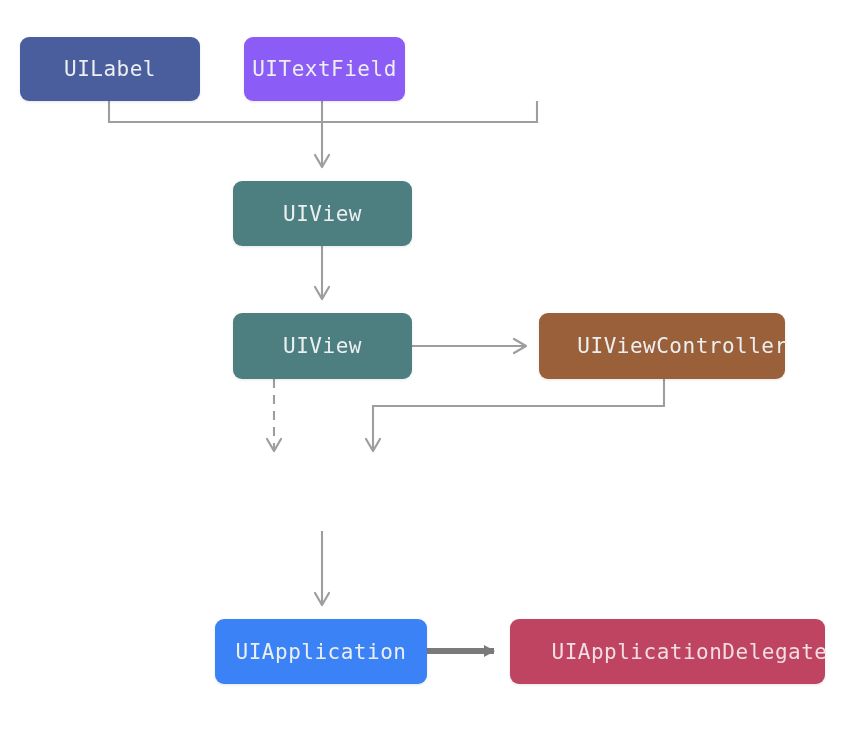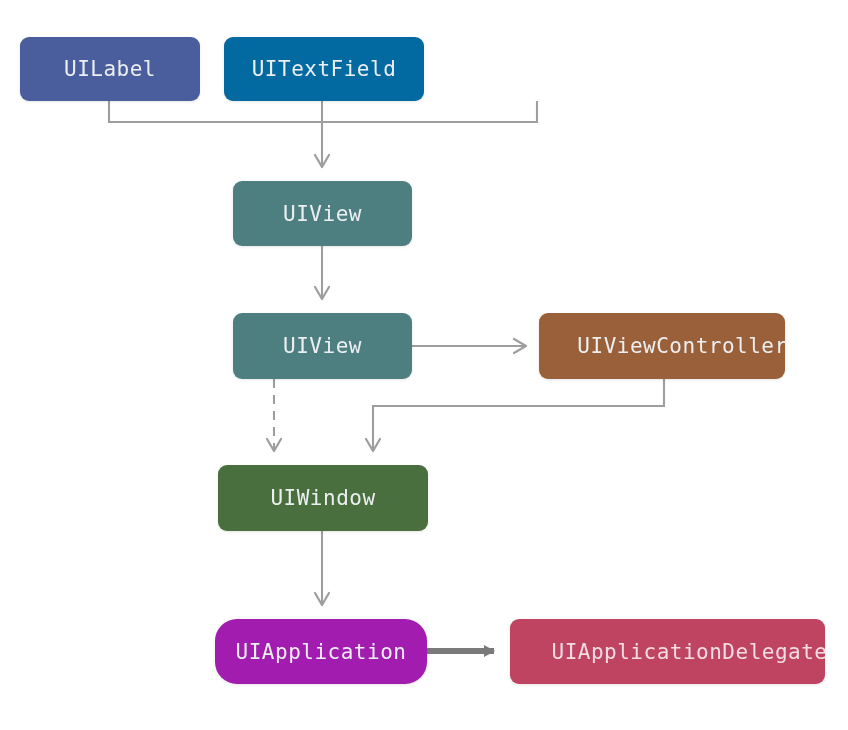--- a/index.html
+++ b/index.html
@@ -83,42 +83,39 @@
     <path d="M322,531 L322,604" fill="none" stroke="#9e9e9e" stroke-width="2.1" marker-end="url(#openArrowWide)"></path>
 
     
     <path d="M427,651 L494,651" fill="none" stroke="#7a7a7a" stroke-width="6" marker-end="url(#filledArrow)"></path>
   </svg>
 
   <div class="node" style="left: 20px; top: 37px; width: 180px; height: 64px; background: rgb(74, 94, 158); color: rgb(236, 239, 241);">
     <span class="node-label">UILabel</span>
   </div>
 
-  <div class="node" style="left: 224px; top: 37px; width: 200px; height: 64px; background: #0369a1; color: rgb(236, 239, 241);">
+  <div class="node" style="left: 244px; top: 37px; width: 161px; height: 64px; background: #8b5cf6; color: rgb(236, 239, 241);">
     <span class="node-label">UITextField</span>
   </div>
 
 
   <div class="node" style="left: 233px; top: 181px; width: 179px; height: 65px; background: rgb(78, 127, 128); color: rgb(236, 239, 241);">
     <span class="node-label">UIView</span>
   </div>
 
   <div class="node" style="left: 233px; top: 313px; width: 179px; height: 66px; background: rgb(78, 127, 128); color: rgb(236, 239, 241);">
     <span class="node-label">UIView</span>
   </div>
 
   <div class="node" style="left: 539px; top: 313px; width: 246px; height: 66px; background: rgb(154, 96, 57); color: rgb(236, 239, 241); padding-left: 41px;">
     <span class="node-label">UIViewController</span>
   </div>
 
-  <div class="node" style="left: 218px; top: 465px; width: 210px; height: 66px; background: rgb(74, 111, 63); color: rgb(236, 239, 241);">
-    <span class="node-label">UIWindow</span>
-  </div>
 
-  <div class="node" style="left: 215px; top: 619px; width: 212px; height: 65px; background: #a21caf; color: rgb(236, 239, 241); border-radius: 22px;">
+  <div class="node" style="left: 215px; top: 619px; width: 212px; height: 65px; background: #3b82f6; color: rgb(236, 239, 241);">
     <span class="node-label">UIApplication</span>
   </div>
 
   <div class="node" style="left: 510px; top: 619px; width: 315px; height: 65px; background: rgb(191, 68, 98); color: rgb(242, 221, 226); padding-left: 44px;">
     <span class="node-label">UIApplicationDelegate</span>
   </div>
 
 </div>
 
 </body></html>

